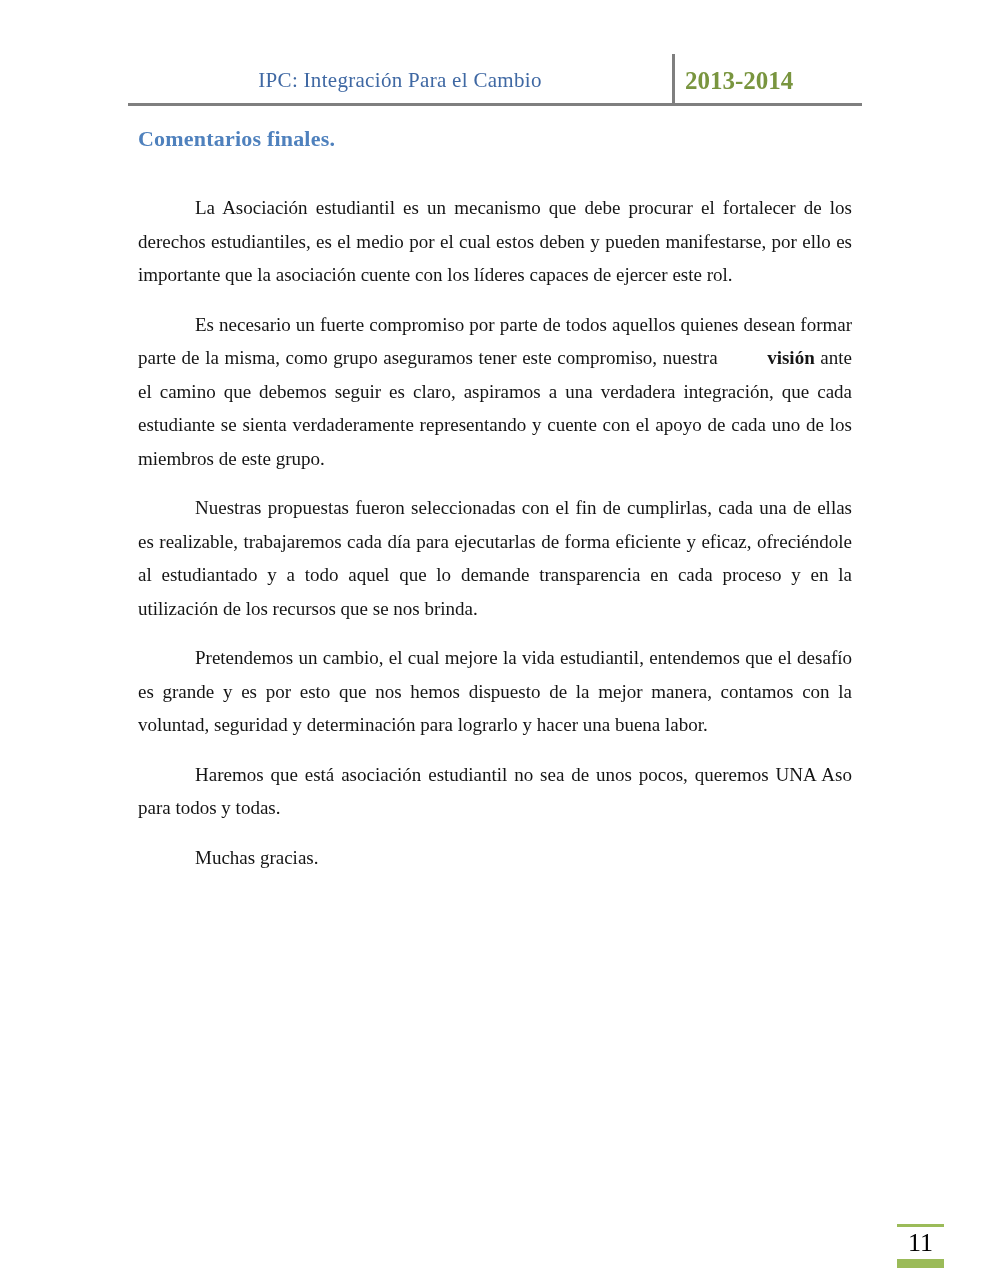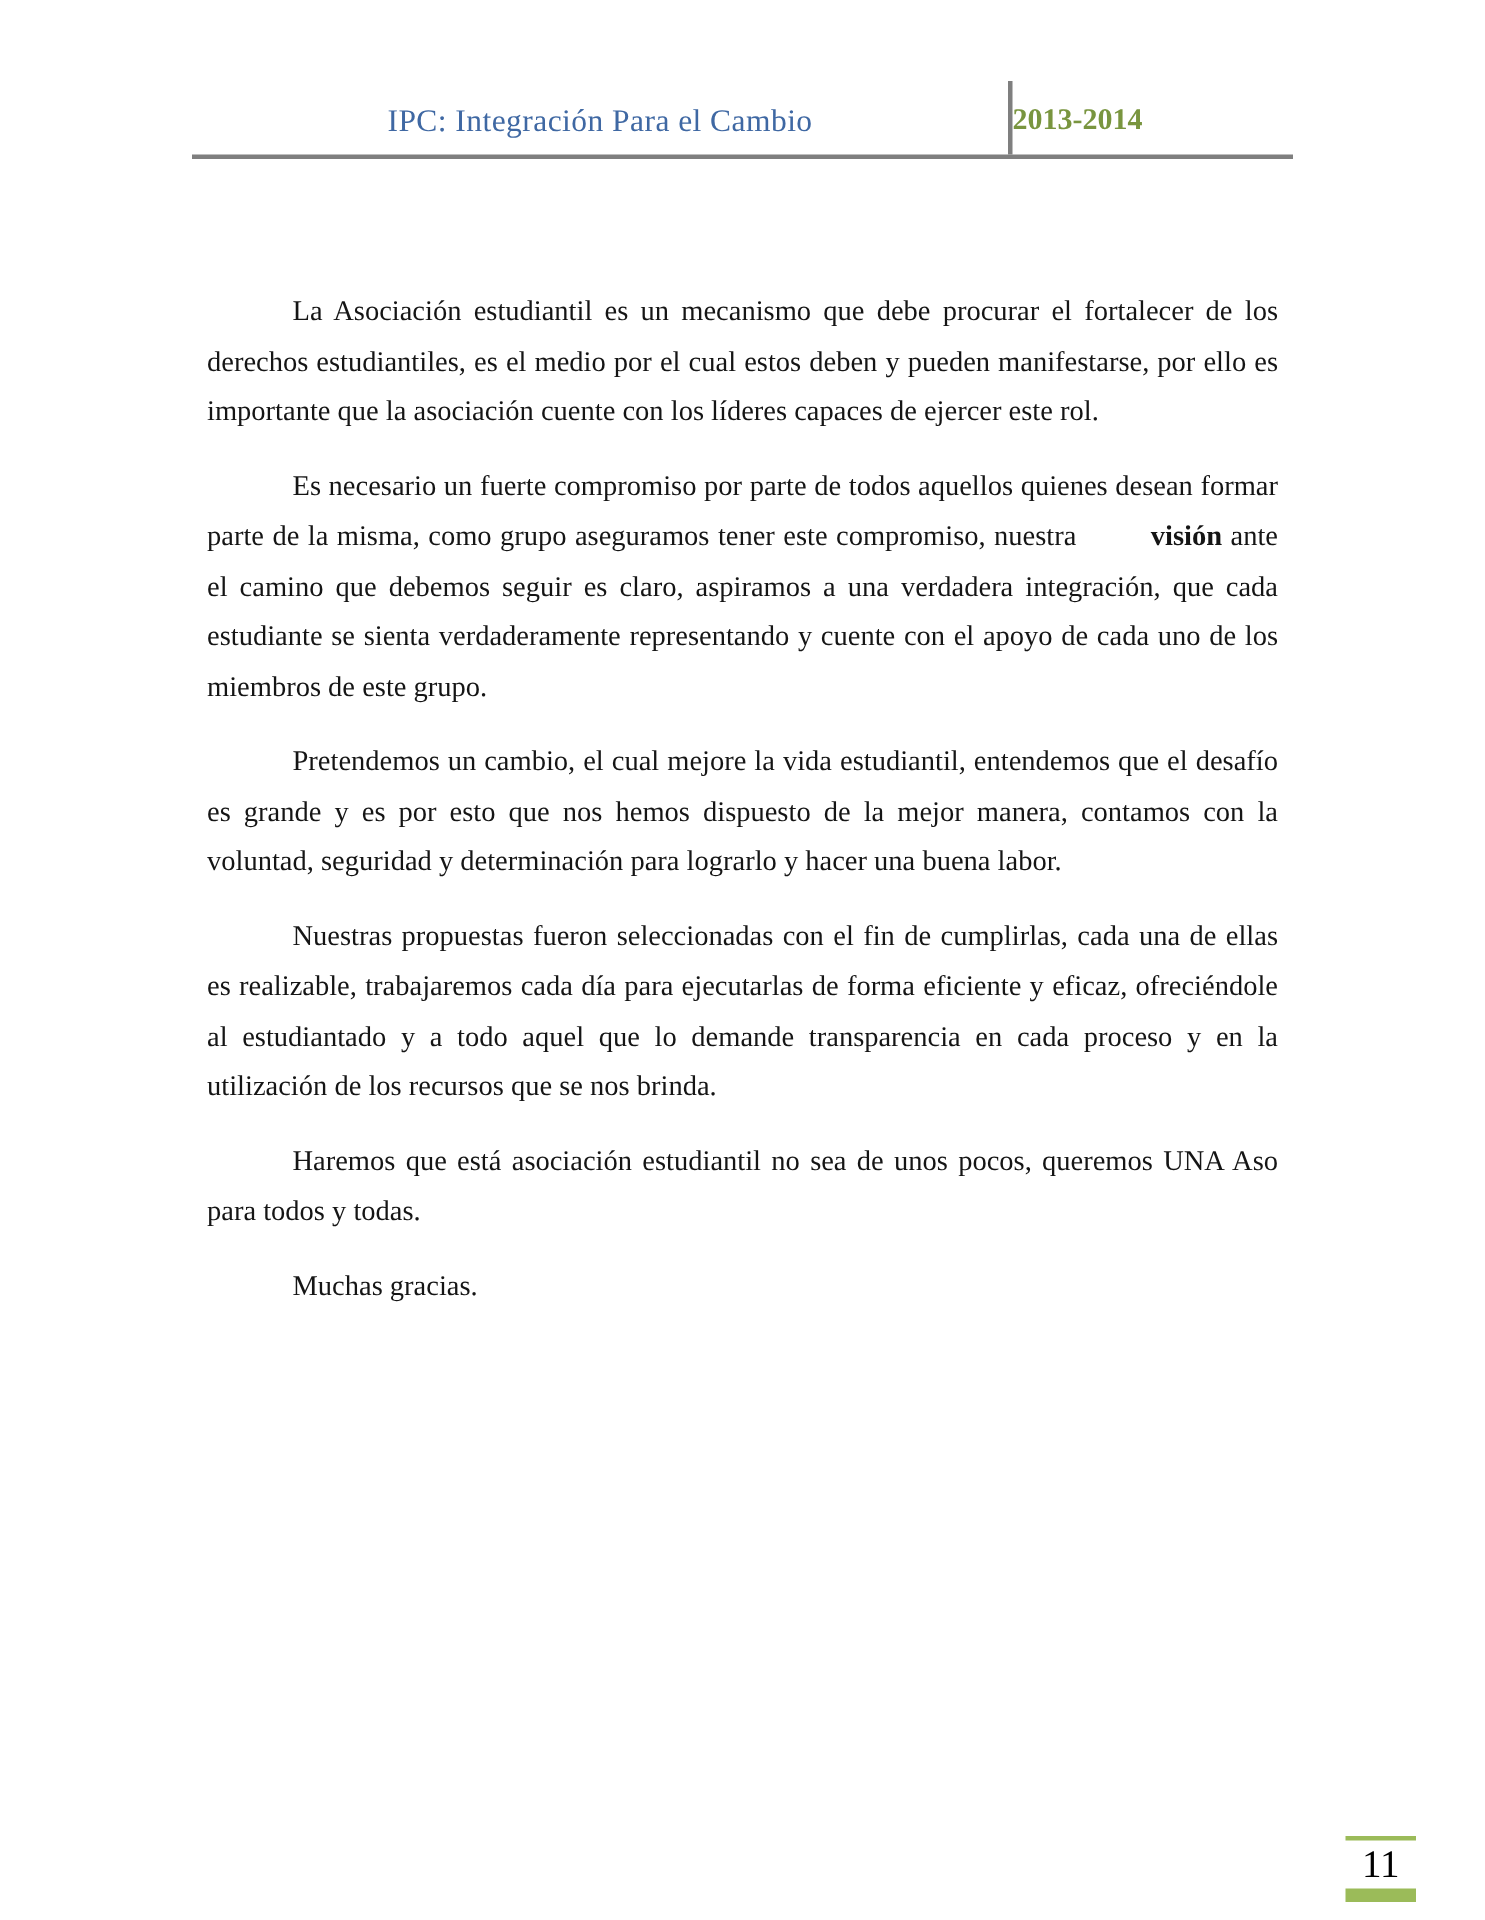--- a/index.html
+++ b/index.html
@@ -44,23 +44,24 @@
   .header-divider {
     width: 3px;
     background: #7f7f7f;
   }
   .header-year-cell {
     flex: 1;
     display: flex;
     align-items: center;
   }
   .header-year {
-    font-size: 20px;
+    font-size: 25px;
     font-weight: bold;
     color: #79953f;
+    padding-left: 10px;
     padding-top: 4px;
     white-space: nowrap;
   }
 
   
   .section-heading {
     position: absolute;
     left: 138px;
     top: 126px;
     margin: 0;
@@ -121,29 +122,30 @@
   <header class="doc-header">
     <div class="header-title-cell">
       <span class="header-title">IPC: Integración Para el Cambio</span>
     </div>
     <div class="header-divider"></div>
     <div class="header-year-cell">
       <span class="header-year">2013-2014</span>
     </div>
   </header>
 
+  <h1 class="section-heading">Comentarios finales.</h1>
 
   <main class="content">
     <p>La Asociación estudiantil es un mecanismo que debe procurar el fortalecer de los derechos estudiantiles, es el medio por el cual estos deben y pueden manifestarse, por ello es importante que la asociación cuente con los líderes capaces de ejercer este rol.</p>
 
     <p><span>Es necesario un fuerte compromiso por parte de todos aquellos quienes desean formar parte de la misma, como grupo aseguramos tener este compromiso, nuestra </span><strong>visión</strong><span> ante el camino que debemos seguir es claro, aspiramos a una verdadera integración, que cada estudiante se sienta verdaderamente representando y cuente con el apoyo de cada uno de los miembros de este grupo.</span></p>
 
+    <p>Nuestras propuestas fueron seleccionadas con el fin de cumplirlas, cada una de ellas es realizable, trabajaremos cada día para ejecutarlas de forma eficiente y eficaz, ofreciéndole al estudiantado y a todo aquel que lo demande transparencia en cada proceso y en la utilización de los recursos que se nos brinda.</p>
+
     <p>Pretendemos un cambio, el cual mejore la vida estudiantil, entendemos que el desafío es grande y es por esto que nos hemos dispuesto de la mejor manera, contamos con la voluntad, seguridad y determinación para lograrlo y hacer una buena labor.</p>
-
-    <p>Nuestras propuestas fueron seleccionadas con el fin de cumplirlas, cada una de ellas es realizable, trabajaremos cada día para ejecutarlas de forma eficiente y eficaz, ofreciéndole al estudiantado y a todo aquel que lo demande transparencia en cada proceso y en la utilización de los recursos que se nos brinda.</p>
 
     <p>Haremos que está asociación estudiantil no sea de unos pocos, queremos UNA Aso para todos y todas.</p>
 
     <p>Muchas gracias.</p>
   </main>
 
   <footer class="doc-footer">
     <div class="footer-line"></div>
     <div class="footer-number">11</div>
     <div class="footer-bar"></div>

